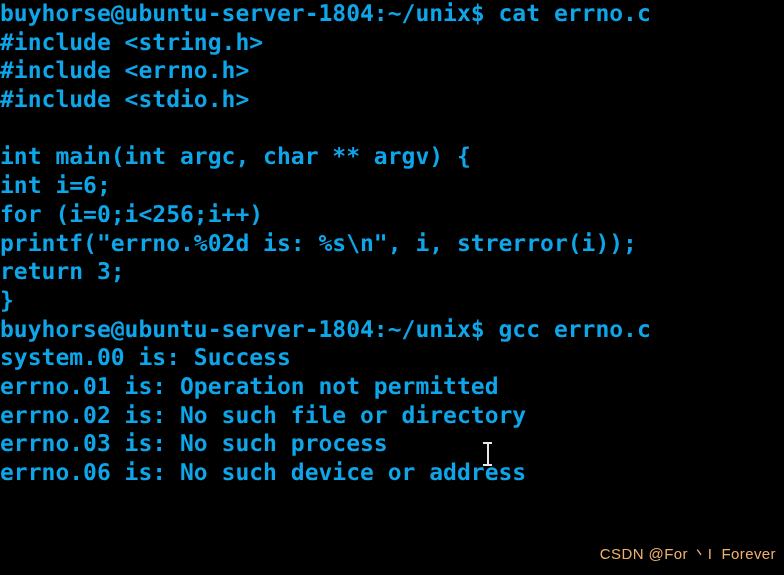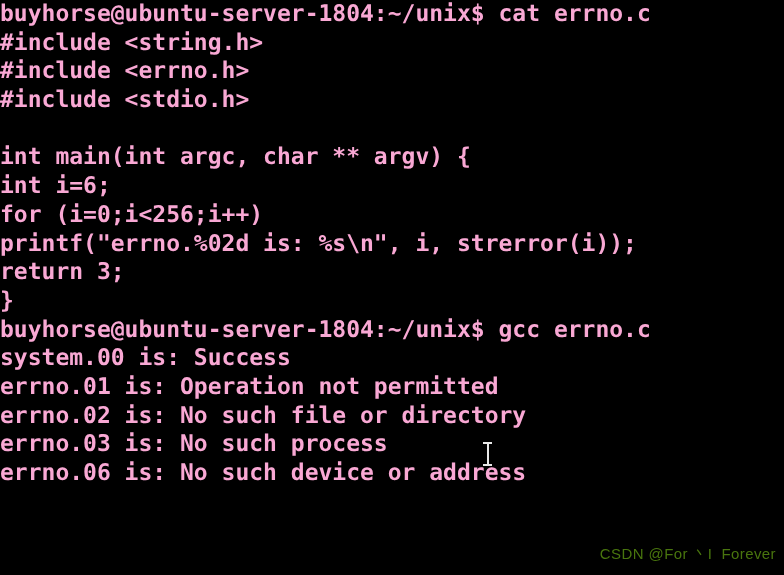--- a/index.html
+++ b/index.html
@@ -31,21 +31,21 @@
     padding: 0;
   }
 
   .term-line {
     white-space: pre;
     height: 28.7px;
     line-height: 28.7px;
     margin: 0;
     padding: 0;
     font-size: 23px;
-    color: #f9a8d4;
+    color: #0ea5e9;
     text-rendering: geometricPrecision;
   }
 
   .term-line.blank {
     color: transparent;
   }
 
   
   #mouse-cursor {
     position: absolute;
@@ -75,21 +75,21 @@
   #mouse-cursor .cap-bottom { bottom: 0px; }
 
   
   #watermark {
     position: absolute;
     right: 8px;
     bottom: 6px;
     font-family: "Liberation Sans", sans-serif;
     font-size: 15px;
     font-weight: 400;
-    color: #4d7c0f;
+    color: #fdba74;
     letter-spacing: 0.4px;
     white-space: pre;
     opacity: 0.95;
   }
 </style>
 </head>
 <body>
 
 <div id="terminal">
 

